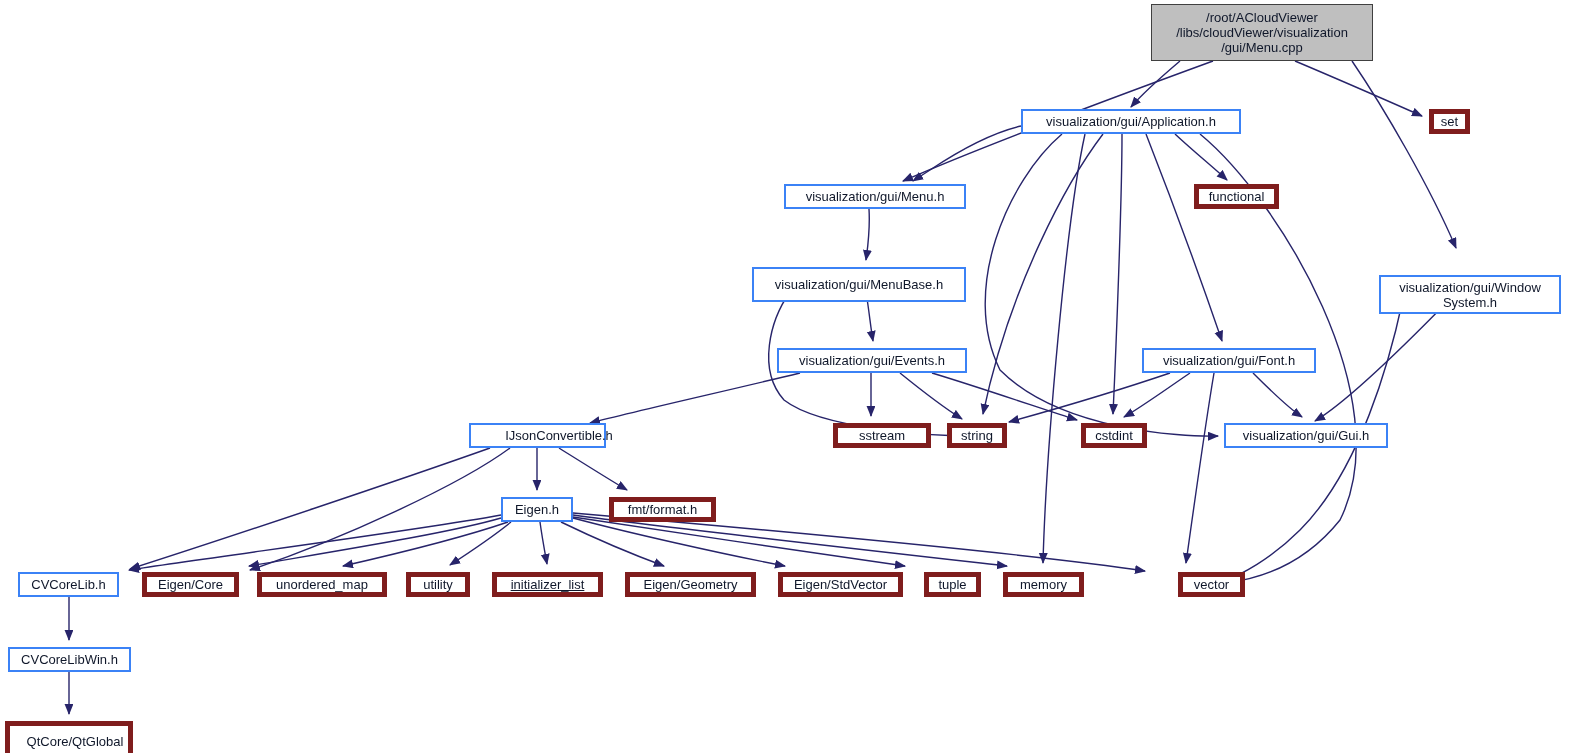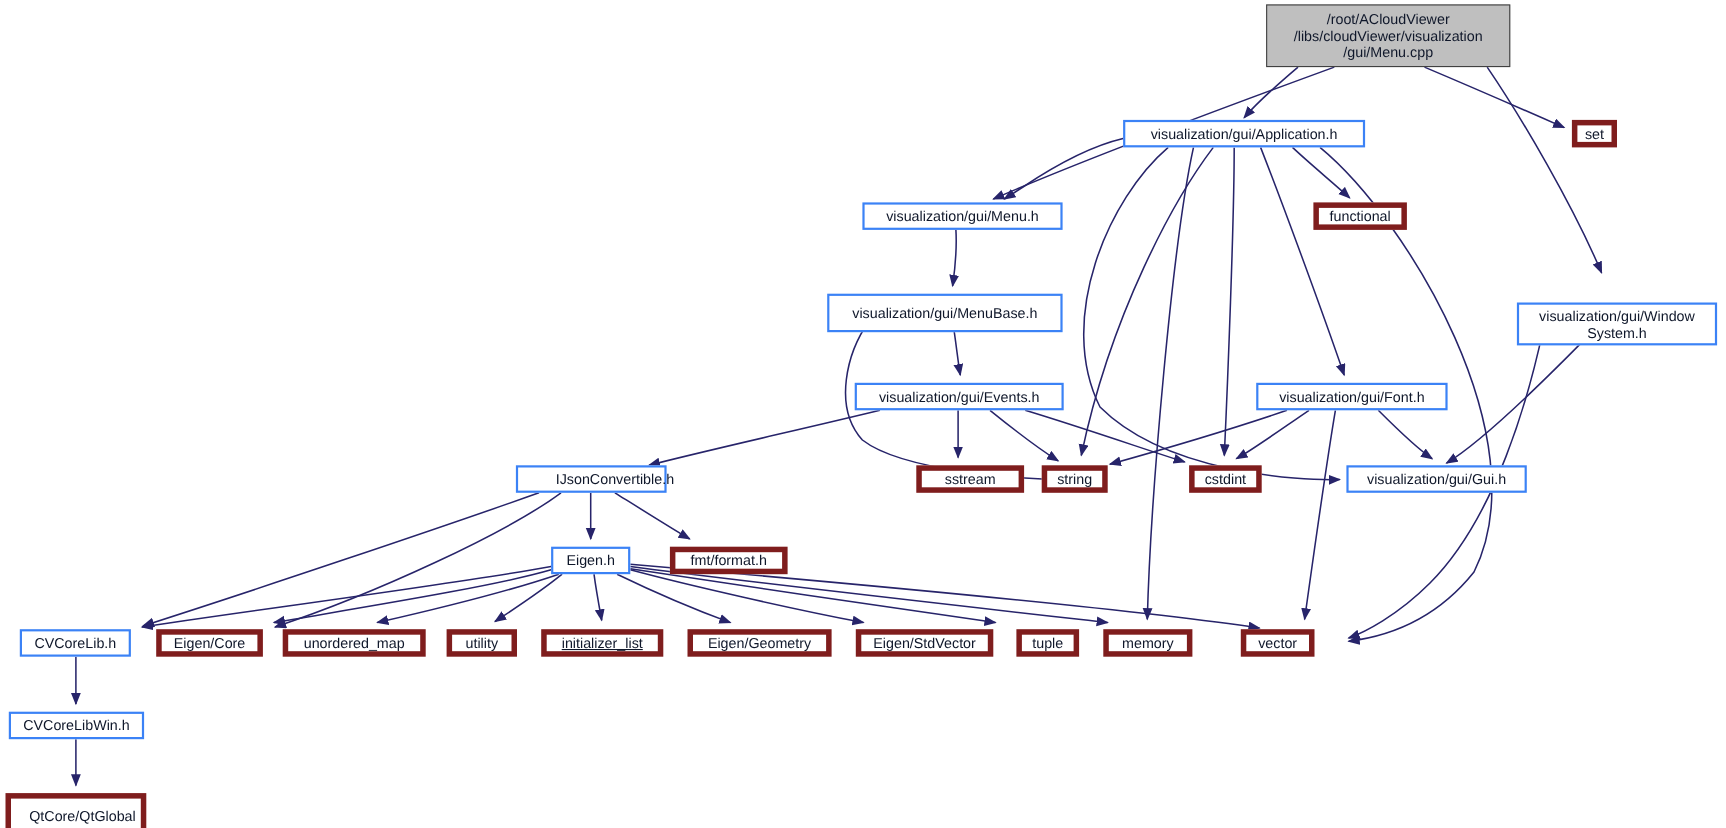--- a/index.html
+++ b/index.html
@@ -124,17 +124,17 @@
       <div class="node n-sys" style="left: 609px; top: 497px; width: 107px; height: 25px;">fmt/format.h</div>
       <div class="node n-hdr" style="left: 18px; top: 572px; width: 101px; height: 25px;">CVCoreLib.h</div>
       <div class="node n-sys" style="left: 142px; top: 572px; width: 97px; height: 25px;">Eigen/Core</div>
       <div class="node n-sys" style="left: 257px; top: 572px; width: 130px; height: 25px;">unordered_map</div>
       <div class="node n-sys" style="left: 406px; top: 572px; width: 64px; height: 25px;">utility</div>
       <div class="node n-sys" style="left: 492px; top: 572px; width: 111px; height: 25px; text-decoration: underline;">initializer_list</div>
       <div class="node n-sys" style="left: 625px; top: 572px; width: 131px; height: 25px;">Eigen/Geometry</div>
       <div class="node n-sys" style="left: 778px; top: 572px; width: 125px; height: 25px;">Eigen/StdVector</div>
       <div class="node n-sys" style="left: 924px; top: 572px; width: 57px; height: 25px;">tuple</div>
       <div class="node n-sys" style="left: 1003px; top: 572px; width: 81px; height: 25px;">memory</div>
-      <div class="node n-sys" style="left: 1128px; top: 572px; width: 67px; height: 25px;">vector</div>
+      <div class="node n-sys" style="left: 1178px; top: 572px; width: 67px; height: 25px;">vector</div>
       <div class="node n-hdr" style="left: 8px; top: 647px; width: 123px; height: 25px;">CVCoreLibWin.h</div>
       <div class="node n-sys" style="left: 5px; top: 721px; width: 128px; height: 41px; padding-left: 12px;">QtCore/QtGlobal</div>
     </div>
 </div>
 
 </body></html>

